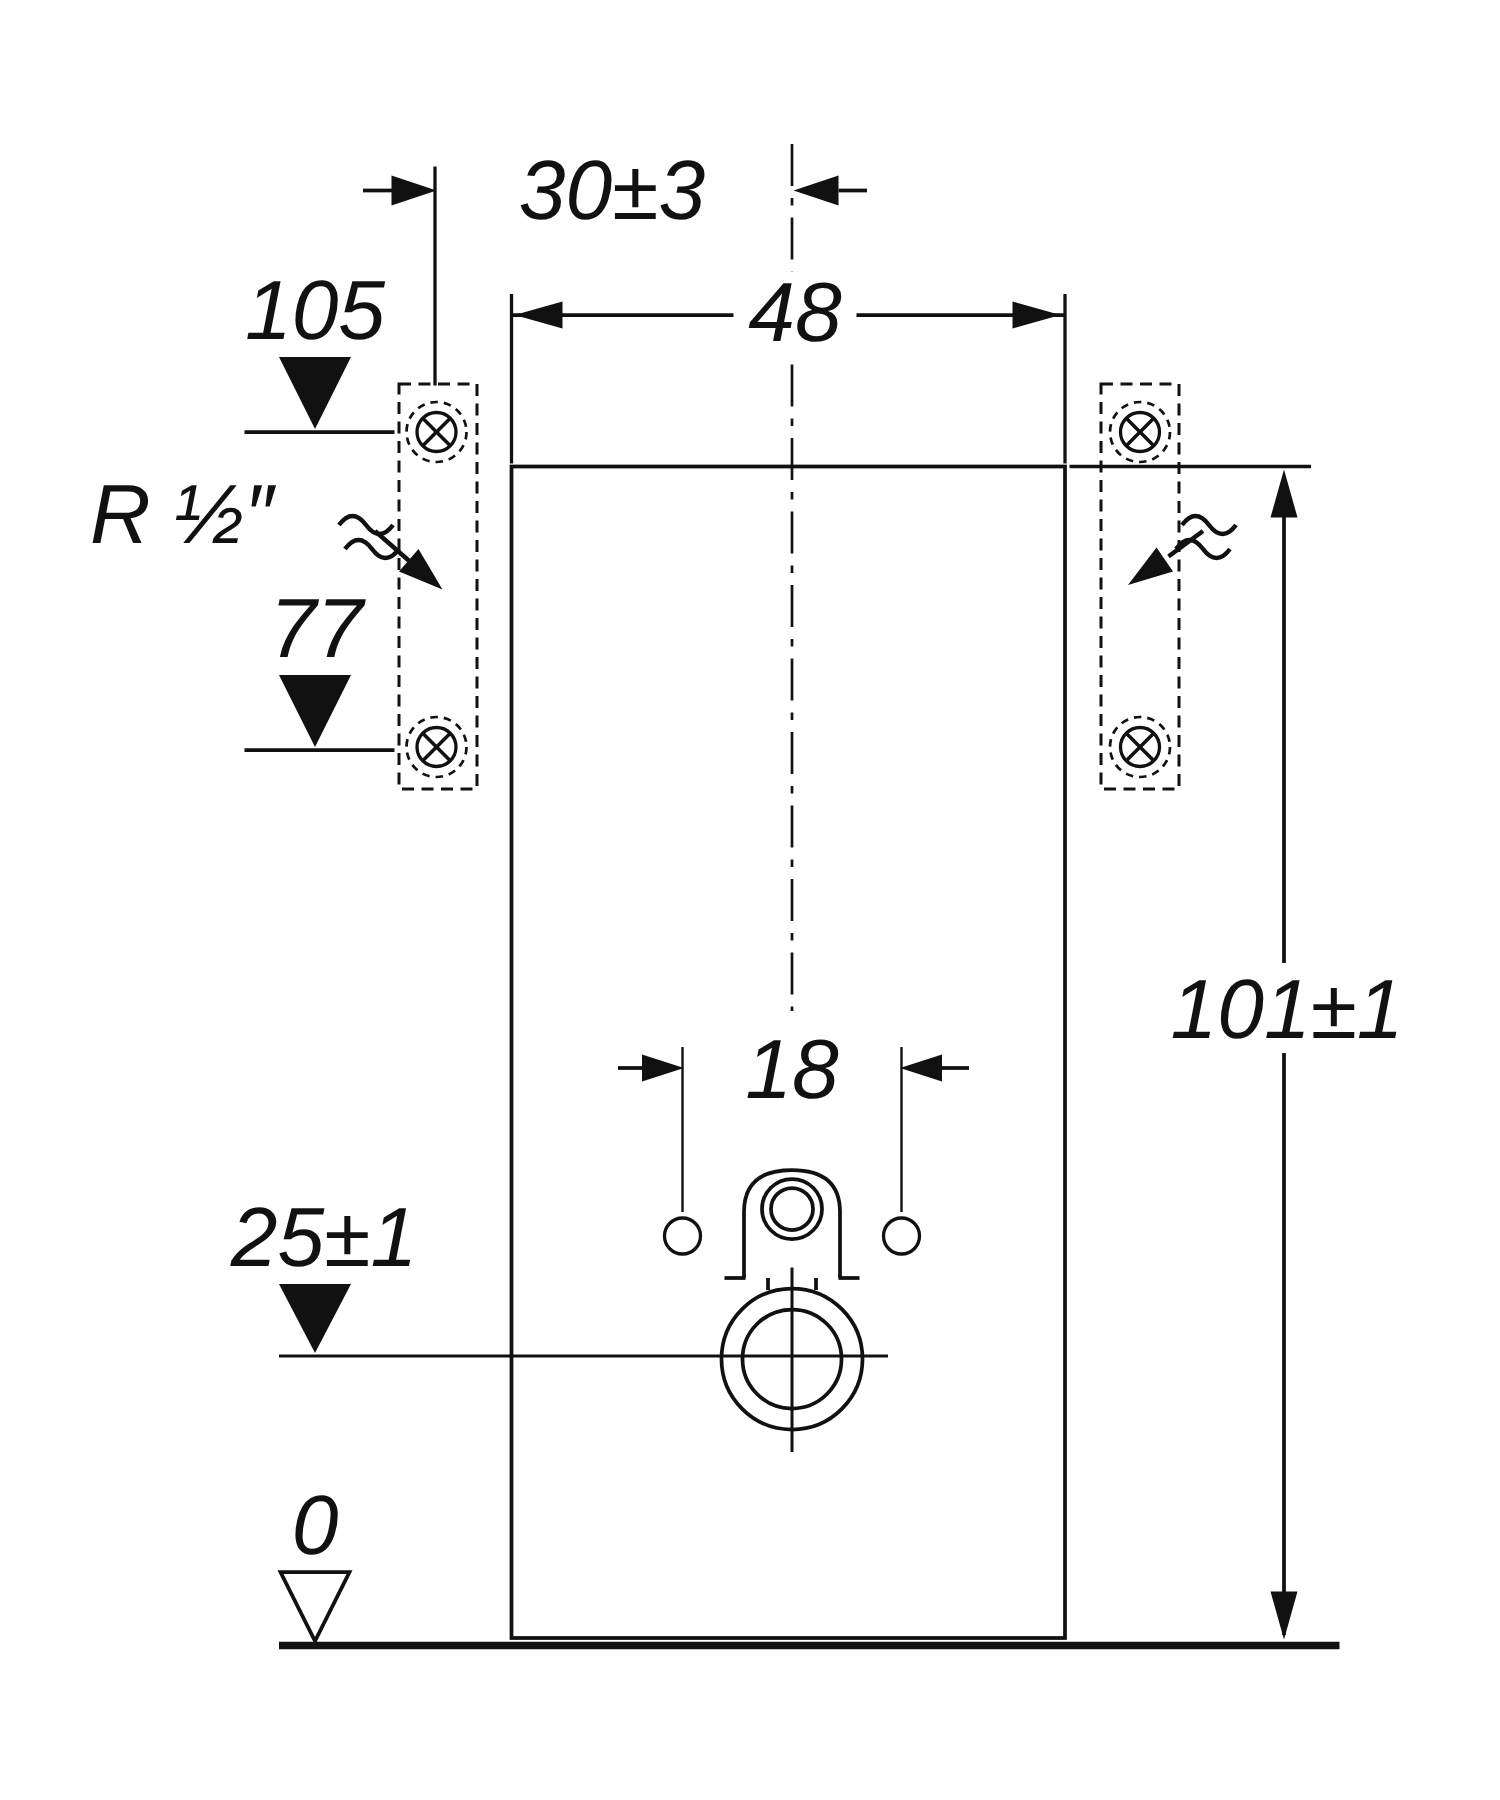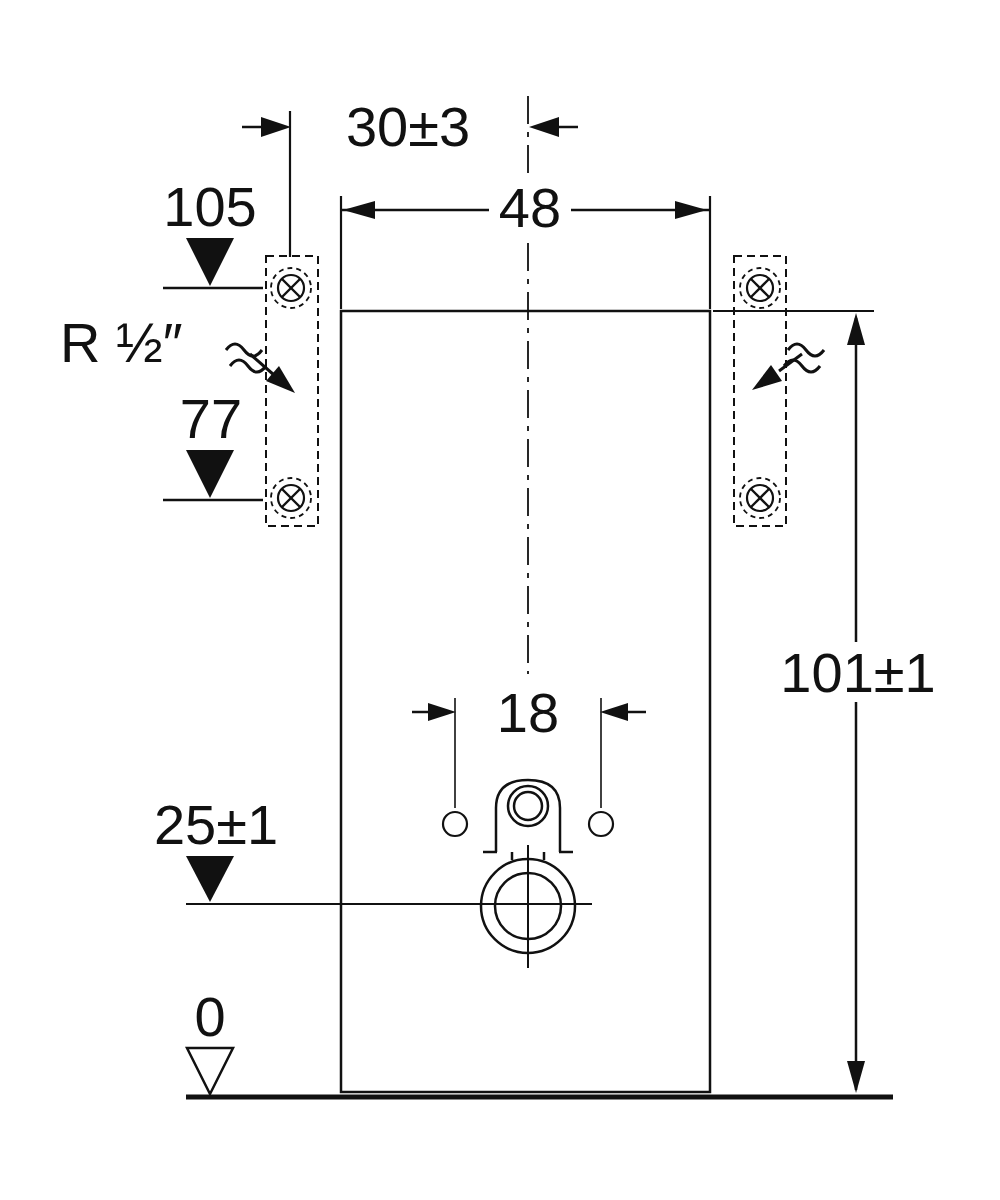--- a/index.html
+++ b/index.html
@@ -6,20 +6,21 @@
     margin: 0;
     padding: 0;
     background: #ffffff;
   }
   .canvas {
     position: relative;
     width: 1000px;
     height: 1200px;
     background: #ffffff;
     overflow: hidden;
+    font-style: italic;
   }
   svg { display: block; }
   .dim-text {
     font-family: "Liberation Sans", sans-serif;
     font-size: 56px;
     fill: #111111;
   }
   .stroke { stroke: #111111; fill: none; }
   .fillw  { fill: #ffffff; stroke: #111111; }
   .solid  { fill: #111111; stroke: none; }

